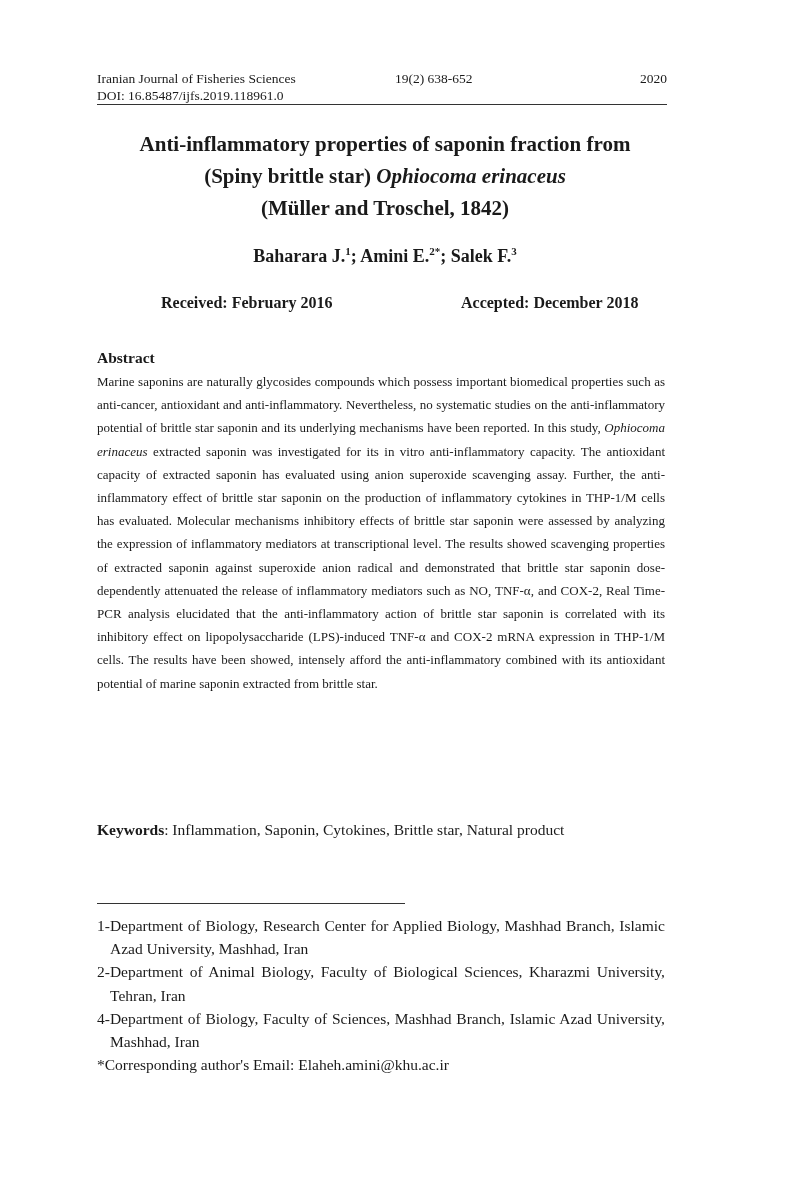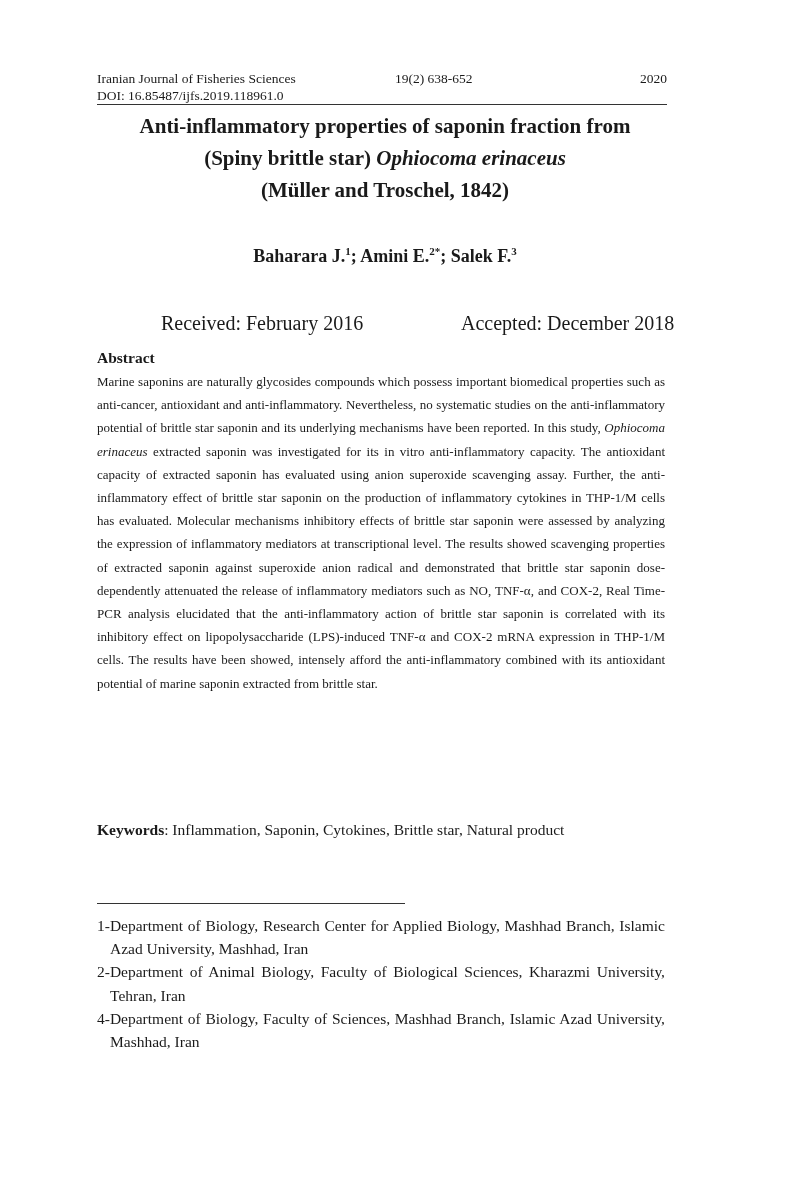--- a/index.html
+++ b/index.html
@@ -7,29 +7,29 @@
          font-family: "Liberation Serif", serif; color: #1a1a1a; }
   .page { position: absolute; left: 0; top: 0; width: 800px; height: 1200px; }
 
   .running-head { position: absolute; left: 97px; top: 70px; width: 570px; font-size: 13.5px; line-height: 17px; }
   .rh-journal { position: absolute; left: 0; top: 0; white-space: nowrap; }
   .rh-volume { position: absolute; left: 298px; top: 0; white-space: nowrap; }
   .rh-year { position: absolute; right: 0; top: 0; white-space: nowrap; }
   .rh-doi { position: absolute; left: 0; top: 17px; white-space: nowrap; }
   .rh-rule { position: absolute; left: 97px; top: 104px; width: 570px; height: 0; border-top: 1.6px solid #333; }
 
-  .title { position: absolute; left: 90px; top: 110px; width: 590px; text-align: center;
+  .title { position: absolute; left: 90px; top: 128px; width: 590px; text-align: center;
            font-weight: bold; font-size: 21px; line-height: 32px; }
   .title i { font-style: italic; }
 
   .authors { position: absolute; left: 90px; top: 244px; width: 590px; text-align: center;
              font-weight: bold; font-size: 18px; line-height: 24px; }
   .authors sup { font-size: 11px; vertical-align: 7px; line-height: 0; }
 
-  .dates { position: absolute; top: 313px; font-size: 20px; line-height: 20px; white-space: nowrap; }
+  .dates { position: absolute; top: 293px; font-size: 16px; line-height: 20px; white-space: nowrap; font-weight: bold; }
   .received { left: 161px; }
   .accepted { left: 429px; margin-left: 32px; }
 
   .abstract-heading { position: absolute; left: 97px; top: 348px; font-weight: bold; font-size: 15.5px; line-height: 20px; }
   .abstract { position: absolute; left: 97px; top: 370px; width: 568px; font-size: 13px; line-height: 23.2px;
               text-align: justify; }
   .abstract i { font-style: italic; }
 
   .keywords { position: absolute; left: 97px; top: 820px; width: 568px; font-size: 15.5px; line-height: 20px; }
   .keywords b { font-weight: bold; }
@@ -67,15 +67,16 @@
   <div class="abstract-heading">Abstract</div>
   <div class="abstract"><span>Marine saponins are naturally glycosides compounds which possess important biomedical properties such as anti-cancer, antioxidant and anti-inflammatory. Nevertheless, no systematic studies on the anti-inflammatory potential of brittle star saponin and its underlying mechanisms have been reported. In this study, </span><i>Ophiocoma erinaceus</i><span> extracted saponin was investigated for its in vitro anti-inflammatory capacity. The antioxidant capacity of extracted saponin has evaluated using anion superoxide scavenging assay. Further, the anti-inflammatory effect of brittle star saponin on the production of inflammatory cytokines in THP-1/M cells has evaluated. Molecular mechanisms inhibitory effects of brittle star saponin were assessed by analyzing the expression of inflammatory mediators at transcriptional level. The results showed scavenging properties of extracted saponin against superoxide anion radical and demonstrated that brittle star saponin dose-dependently attenuated the release of inflammatory mediators such as NO, TNF-α, and COX-2, Real Time-PCR analysis elucidated that the anti-inflammatory action of brittle star saponin is correlated with its inhibitory effect on lipopolysaccharide (LPS)-induced TNF-α and COX-2 mRNA expression in THP-1/M cells. The results have been showed, intensely afford the anti-inflammatory combined with its antioxidant potential of marine saponin extracted from brittle star.</span></div>
 
   <div class="keywords"><b>Keywords</b><span>: Inflammation, Saponin, Cytokines, Brittle star, Natural product</span></div>
 
   <div class="fn-rule"></div>
   <div class="footnotes">
     <div class="fn">1-Department of Biology, Research Center for Applied Biology, Mashhad Branch, Islamic Azad University, Mashhad, Iran</div>
     <div class="fn">2-Department of Animal Biology, Faculty of Biological Sciences, Kharazmi University, Tehran, Iran</div>
     <div class="fn">4-Department of Biology, Faculty of Sciences, Mashhad Branch, Islamic Azad University, Mashhad, Iran</div>
+    <div class="fn">*Corresponding author's Email: Elaheh.amini@khu.ac.ir</div>
   </div>
 
 </div>
 
 </body></html>

